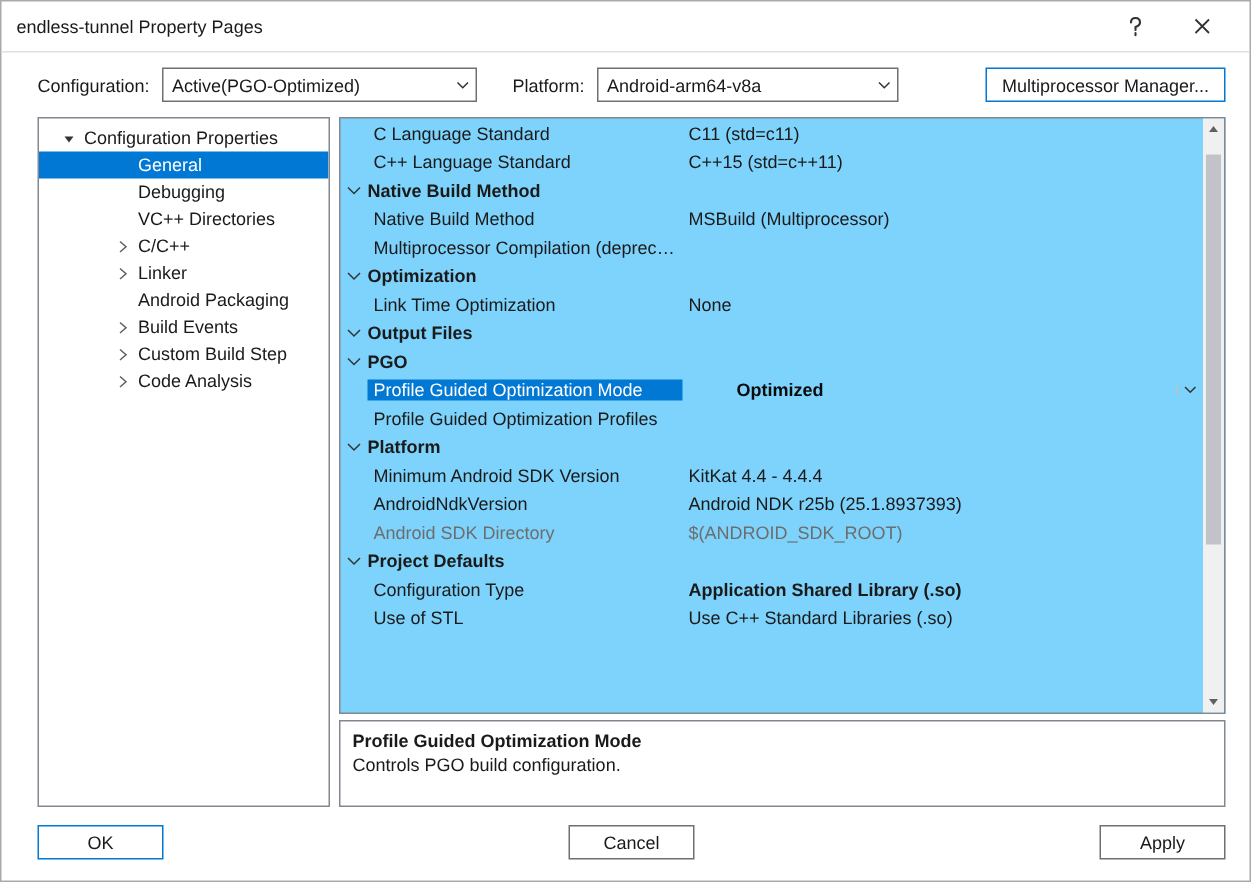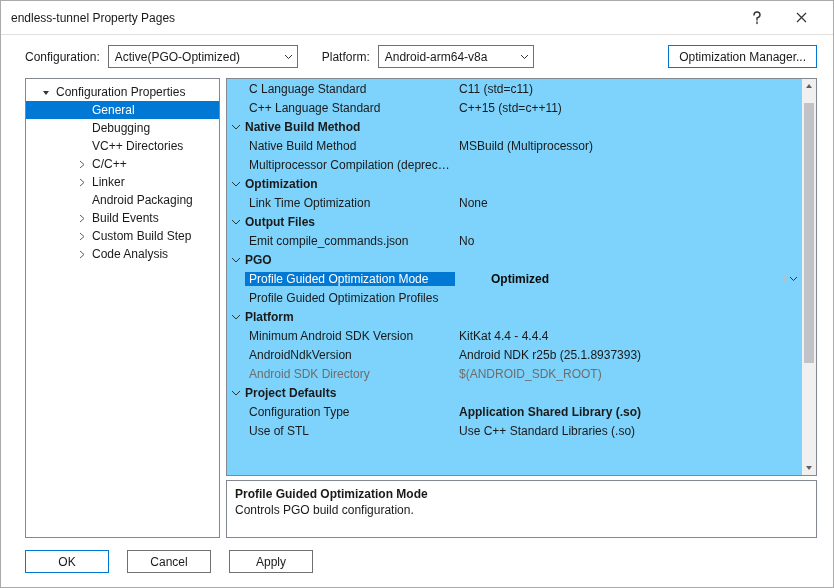--- a/index.html
+++ b/index.html
@@ -6,22 +6,22 @@
   body { font-family: "Segoe UI", Tahoma, sans-serif; font-size: 12px; background: #fff; color: #1a1a1a; }
   .window { width: 834px; height: 588px; border: 1px solid #aaa; background: #fff; box-shadow: 0 4px 16px rgba(0,0,0,0.25); position: relative; display:flex; flex-direction:column;}
   .titlebar { height: 34px; display:flex; align-items:center; padding: 0 10px; border-bottom:1px solid #e0e0e0;}
   .titlebar .title { flex:1; font-size:12px; }
   .titlebar .icon-btn { width:44px; height:30px; display:flex; align-items:center; justify-content:center; cursor:pointer;}
   .titlebar svg { stroke:#333; fill:none; }
   .toprow { display:flex; align-items:center; gap:8px; padding:10px 16px 10px 24px; }
   .toprow label { font-size:12px; }
   .dropdown { height:23px; border:1px solid #707070; background:#fff; display:flex; align-items:center; padding:0 4px 0 6px; font-size:12px; position:relative;}
   .dropdown .chev { margin-left:auto; }
-  .dropdown.cfg { width:190px; }
-  .dropdown.plat { width:156px; }
+  .dropdown.cfg { width:210px; }
+  .dropdown.plat { width:201px; }
   .btn { height:23px; border:1px solid #707070; background:#fff; padding:0 10px; font-size:12px; display:flex; align-items:center; cursor:pointer;}
   .btn.blue { border:1px solid #0078d4; }
   .content { flex:1; display:flex; gap:6px; padding:0 16px 4px 24px; min-height:0;}
   .tree { width:195px; border:1px solid #828790; background:#fff; padding:4px 0; overflow:hidden;}
   .tree-row { display:flex; align-items:center; height:18px; padding-left:4px; }
   .tree-row.indent1 { padding-left:14px;}
   .tree-row.indent2 { padding-left:50px;}
   .tree-row .caret { width:12px; height:12px; display:flex; align-items:center; justify-content:center; margin-right:4px;}
   .tree-row .nocaret { width:16px; }
   .tree-row.selected { background:#0078d4; color:#fff; }
@@ -35,21 +35,21 @@
   .prop-row.group { font-weight:600; }
   .prop-row.group .name-cell { padding-left:0;}
   .prop-row.selected .name-cell { background:#0078d4; color:#fff; }
   .prop-row.selected .val-cell { font-weight:600; color:#0b0b0b;margin-left:36px;}
   .prop-row .chev-right { margin-left:auto; width:18px; border-left:1px solid #c0c0c0; display:flex; align-items:center; justify-content:center; height:100%;}
   .prop-row.disabled { color:#6d6d6d;}
   .prop-row.bold-val .val-cell { font-weight:600;}
   .desc { border:1px solid #828790; background:#fff; margin-top:4px; padding:6px 8px; height:58px;}
   .desc .title { font-weight:600; font-size:12px;}
   .desc .body { font-size:12px; margin-top:2px;}
-  .footer { display:flex; justify-content:flex-start; gap:18px; padding:8px 16px 14px 24px;}
+  .footer { display:flex; justify-content:space-between; gap:6px; padding:8px 16px 14px 24px;}
   .footer .btn { width:84px; justify-content:center;}
   .scrollbar { position:absolute; right:0; top:0; bottom:0; width:14px; display:flex; flex-direction:column; background:#f0f0f0;}
   .sb-btn { height:14px; display:flex; align-items:center; justify-content:center; background:#f0f0f0;}
   .sb-track { flex:1; position:relative;}
   .sb-thumb { position:absolute; left:2px; right:2px; top:10px; height:260px; background:#c2c3c9; }
   .chev svg, .caret svg { display:block;}
 </style>
 </head>
 <body>
 
@@ -83,21 +83,21 @@
     <div class="dropdown plat">
       <span>Android-arm64-v8a</span>
       <span class="chev">
           <svg width="9" height="6">
             <path d="M1 1 L4.5 4.5 L8 1" stroke="#333" fill="none"></path>
           </svg>
         </span>
     </div>
     <div style="flex:1"></div>
     <div class="btn blue">
-      <span>Optimization Manager...</span>
+      <span>Multiprocessor Manager...</span>
     </div>
   </div>
 
   <div class="content">
     <div class="tree">
       <div class="tree-row indent1">
         <span class="caret">
             <svg width="9" height="9">
               <path d="M1 3 L7 3 L4 7 Z" fill="#333"></path>
             </svg>
@@ -210,25 +210,20 @@
                 <div class="val-cell">None</div>
               </div>
               <div class="prop-row group">
                 <div class="icon-cell">
                   <svg width="10" height="6">
                     <path d="M1 1 L5 5 L9 1" fill="none" stroke="#333"></path>
                   </svg>
                 </div>
                 <div class="name-cell">Output Files</div>
               </div>
-              <div class="prop-row">
-                <div class="icon-cell"></div>
-                <div class="name-cell">Emit compile_commands.json</div>
-                <div class="val-cell">No</div>
-              </div>
               <div class="prop-row group">
                 <div class="icon-cell">
                   <svg width="10" height="6">
                     <path d="M1 1 L5 5 L9 1" fill="none" stroke="#333"></path>
                   </svg>
                 </div>
                 <div class="name-cell">PGO</div>
               </div>
               <div class="prop-row selected">
                 <div class="icon-cell"></div>

